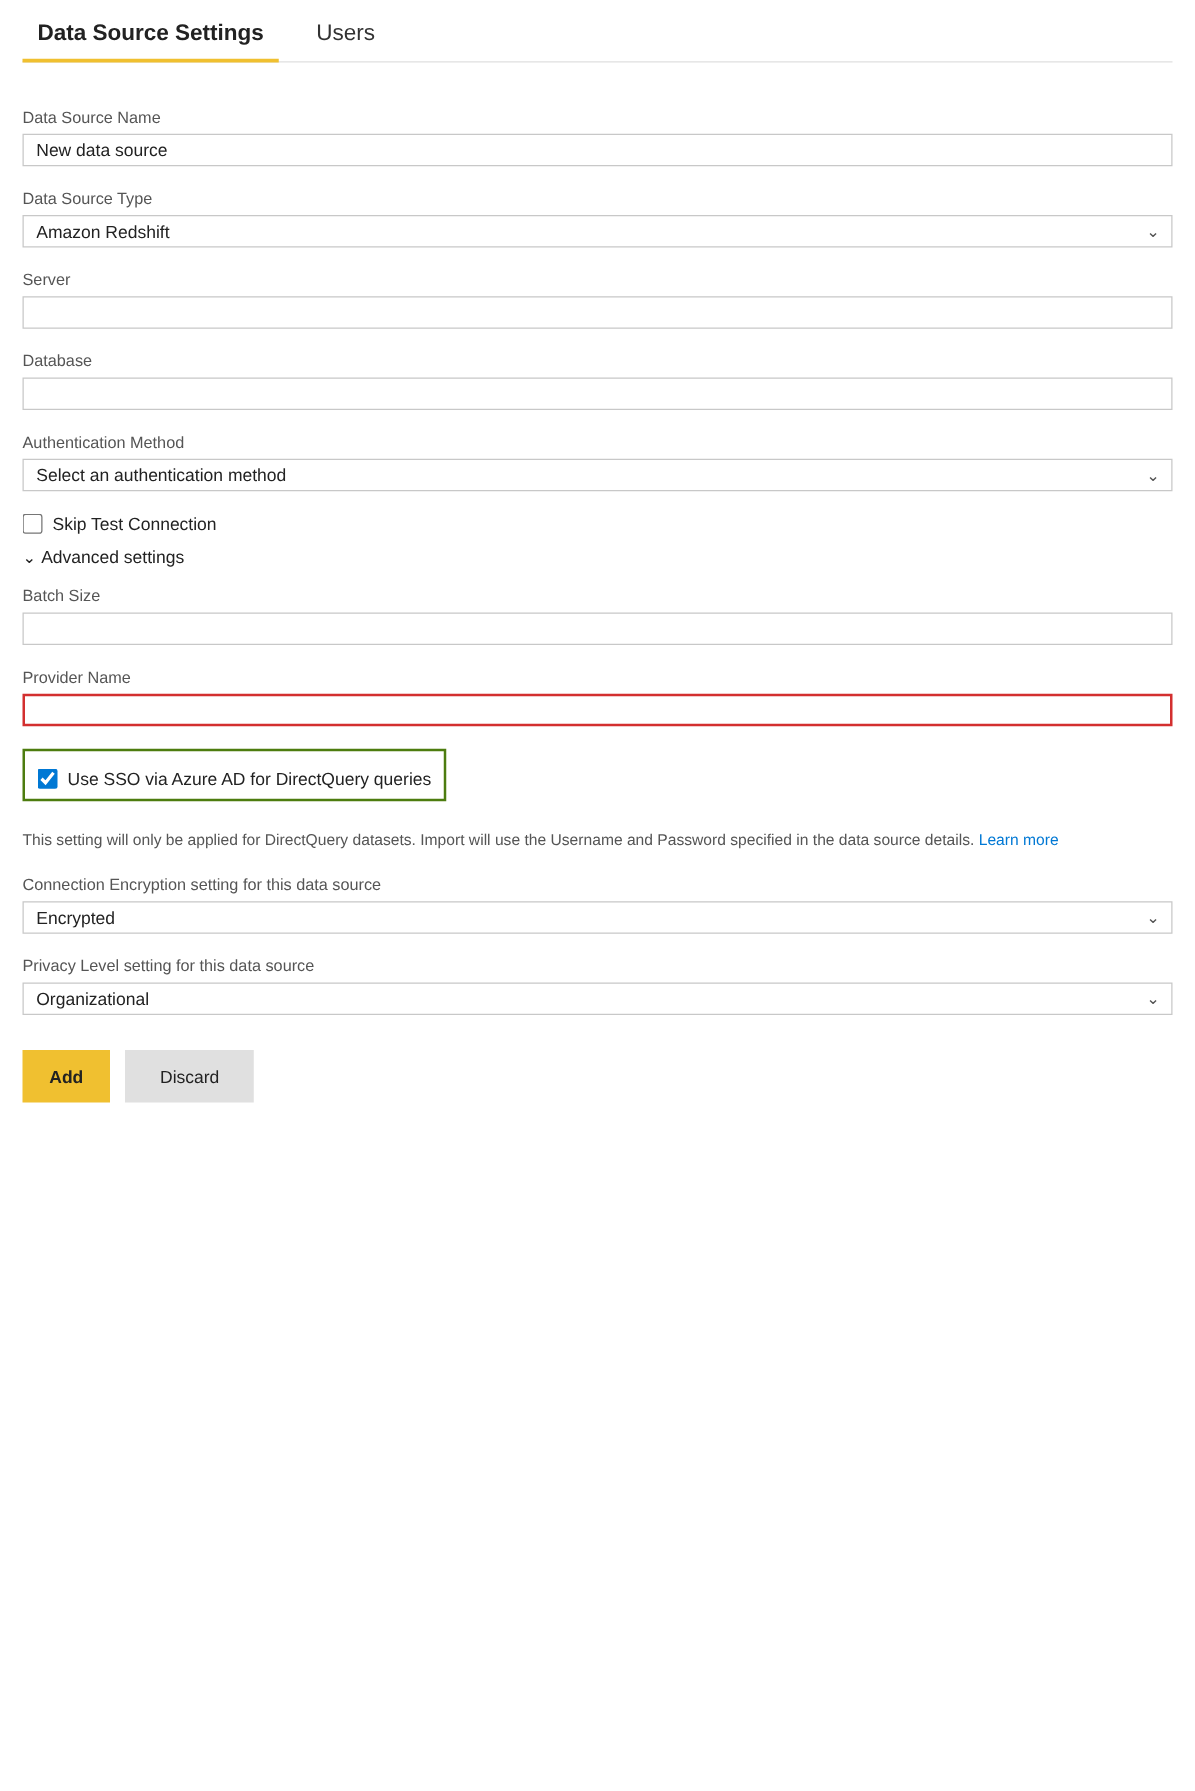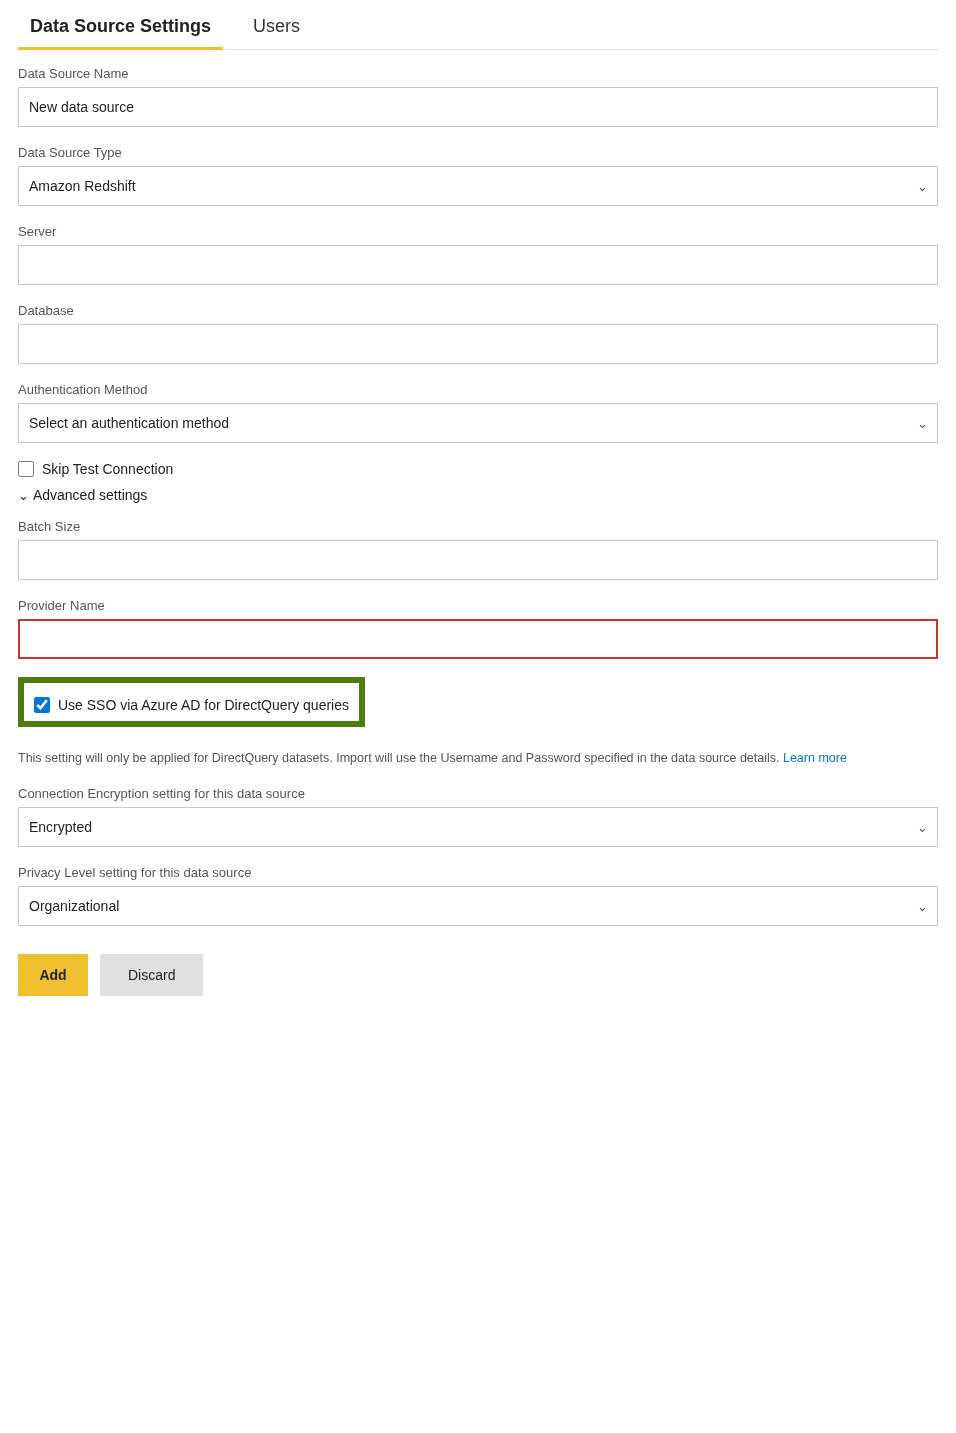--- a/index.html
+++ b/index.html
@@ -12,21 +12,21 @@
       min-height: 1433px;
     }
     .page-container {
       padding: 0 18px 40px 18px;
     }
     
     .tabs {
       display: flex;
       align-items: center;
       border-bottom: 1px solid #e0e0e0;
-      margin-bottom: 16px;
+      margin-bottom: 36px;
     }
     .tab {
       padding: 16px 12px 12px 12px;
       font-size: 18px;
       font-weight: 400;
       cursor: pointer;
       color: #333;
       position: relative;
       margin-right: 18px;
     }
@@ -48,21 +48,21 @@
       margin-bottom: 18px;
     }
     .form-label {
       display: block;
       font-size: 13px;
       color: #555;
       margin-bottom: 6px;
     }
     .form-input, .form-select {
       width: 100%;
-      height: 40px;
+      height: 26px;
       border: 1px solid #c8c8c8;
       padding: 0 10px;
       font-size: 14px;
       color: #222;
       background: #fff;
       outline: none;
     }
     .form-select {
       appearance: none;
       -webkit-appearance: none;
@@ -112,21 +112,21 @@
     .advanced-toggle-icon {
       margin-right: 4px;
       font-size: 13px;
     }
     
     .input-error {
       border: 2px solid #d32f2f !important;
     }
     
     .sso-section {
-      border: 6px solid #4d7c0f;
+      border: 2px solid #4d7c0f;
       padding: 8px 10px 8px 10px;
       margin-bottom: 14px;
       display: inline-block;
     }
     .sso-description {
       font-size: 12.5px;
       color: #555;
       margin-top: 8px;
       line-height: 1.5;
       max-width: 870px;

